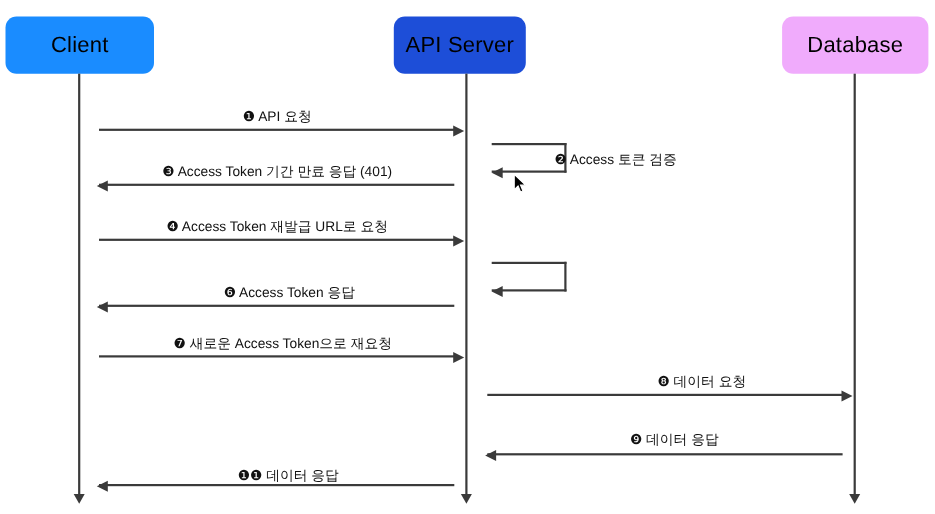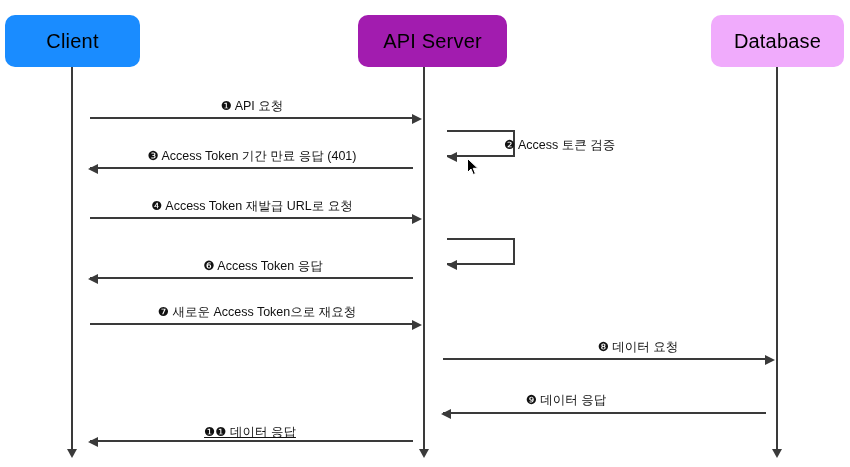--- a/index.html
+++ b/index.html
@@ -77,21 +77,21 @@
   .cursor{position:absolute;width:12px;height:18px;}
 </style>
 </head>
 <body>
 
 <div id="canvas">
 
   <div class="actor" style="left:5px;top:15px;width:135px;background:#1a8cff;">
     <span class="actor-label">Client</span>
   </div>
-  <div class="actor" style="left:358px;top:15px;width:149px;background:#a21caf;">
+  <div class="actor" style="left:358px;top:15px;width:120px;background:#1d4ed8;">
     <span class="actor-label">API Server</span>
   </div>
   <div class="actor" style="left:711px;top:15px;width:133px;background:#f0abfc;">
     <span class="actor-label">Database</span>
   </div>
 
   <div class="lifeline" style="left:71px;top:67px;height:384px;"></div>
   <div class="lifeline-cap" style="left:67px;top:449px;"></div>
 
   <div class="lifeline" style="left:423px;top:67px;height:384px;"></div>
@@ -132,25 +132,25 @@
   <div class="arrowhead left" style="left:88px;top:274px;"></div>
 
   <div class="msg-label centered" style="left:257px;top:304px;">❼ 새로운 Access Token으로 재요청</div>
   <div class="msg" style="left:90px;top:323px;width:323px;"></div>
   <div class="arrowhead right" style="left:412px;top:320px;"></div>
 
   <div class="msg-label centered" style="left:602px;top:339px;margin-left:36px;">❽ 데이터 요청</div>
   <div class="msg" style="left:443px;top:358px;width:323px;"></div>
   <div class="arrowhead right" style="left:765px;top:355px;"></div>
 
-  <div class="msg-label centered" style="left:566px;top:392px;">❾ 데이터 응답</div>
+  <div class="msg-label centered" style="left:613px;top:392px;">❾ 데이터 응답</div>
   <div class="msg" style="left:443px;top:412px;width:323px;"></div>
   <div class="arrowhead left" style="left:441px;top:409px;"></div>
 
-  <div class="msg-label centered" style="left:250px;top:424px;text-decoration:underline;">❶❶ 데이터 응답</div>
+  <div class="msg-label centered" style="left:262px;top:424px;">❶❶ 데이터 응답</div>
   <div class="msg" style="left:90px;top:440px;width:323px;"></div>
   <div class="arrowhead left" style="left:88px;top:437px;"></div>
 
   <div class="cursor" style="left:467px;top:158px;">
     <svg width="12" height="18" viewBox="0 0 12 18" xmlns="http://www.w3.org/2000/svg">
       <path d="M0.5,0.5 L0.5,14.5 L4,11 L6.3,16.5 L8.4,15.6 L6.2,10.3 L10.8,10.3 Z" fill="#000000" stroke="#ffffff" stroke-width="1"></path>
     </svg>
   </div>
 
 </div>

